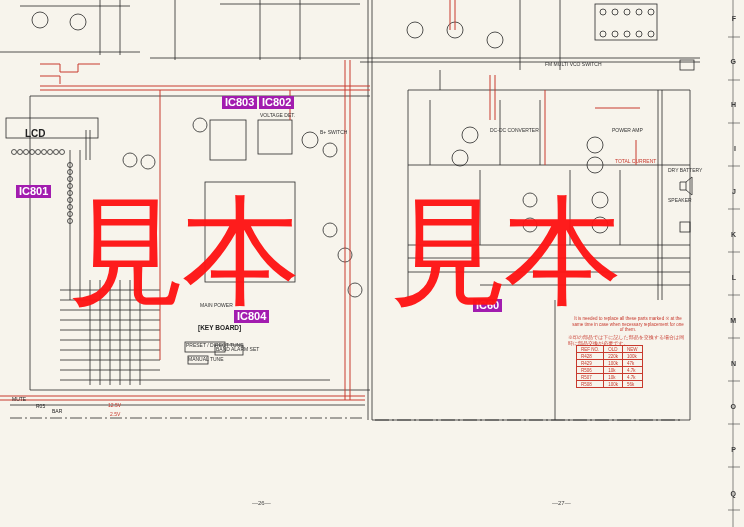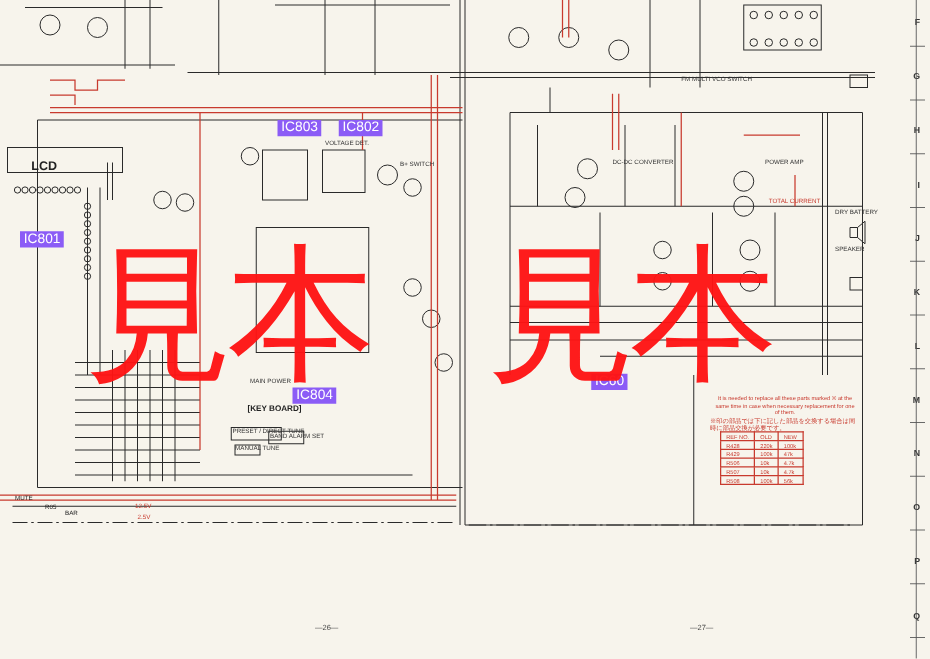--- a/index.html
+++ b/index.html
@@ -1,21 +1,21 @@
 <!DOCTYPE html>
 <html><head>
 <meta charset="utf-8">
 <style>
   html, body { margin:0; padding:0; }
   body { width:744px; height:527px; background:#f7f4ec; overflow:hidden; position:relative;
          font-family:"Liberation Sans", sans-serif; }
   .sheet { position:absolute; left:0; top:0; width:744px; height:527px; }
   svg { position:absolute; left:0; top:0; }
   .label { position:absolute; font-size:5px; color:#333; line-height:1; white-space:nowrap; }
-  .ic-tag { position:absolute; background:#8b5cf6; color:#fff; font-weight:normal; font-size:11px;
+  .ic-tag { position:absolute; background:#a21caf; color:#fff; font-weight:bold; font-size:11px;
             padding:0 3px; line-height:13px; letter-spacing:0; }
   .lcd-label { position:absolute; font-weight:bold; font-size:10px; color:#222; }
   .keyboard { position:absolute; font-size:6.5px; color:#222; font-weight:bold; }
   .row-label { position:absolute; right:8px; font-size:7px; font-weight:bold; color:#333; }
   .page-no { position:absolute; font-size:6px; color:#444; }
   .note { position:absolute; left:572px; top:316px; width:112px; font-size:4.5px; color:#c83a2e; line-height:5.5px; text-align:center; }
   .note-jp { position:absolute; left:568px; top:334px; width:120px; font-size:5px; color:#c83a2e; line-height:6px; }
   table.repl { position:absolute; left:576px; top:345px; border-collapse:collapse; font-size:4.5px; color:#c83a2e; }
   table.repl td, table.repl th { border:0.6px solid #c83a2e; padding:0 4px; height:6px; font-weight:normal; text-align:left; }
   .watermark { position:absolute; color:#ff1414; font-weight:normal; font-family:"DejaVu Sans", sans-serif;
@@ -189,21 +189,21 @@
       <line x1="545" y1="90" x2="545" y2="165"></line>
       <line x1="636" y1="140" x2="636" y2="165"></line>
       <line x1="595" y1="108" x2="640" y2="108"></line>
       <polyline points="40,64 60,64 60,72 78,72 78,64 100,64"></polyline>
       <polyline points="40,76 60,76 60,84"></polyline>
     </g>
   </svg>
 
   <div class="ic-tag" style="left:16px;top:185px;">IC801</div>
   <div class="ic-tag" style="left:222px;top:96px;">IC803</div>
-  <div class="ic-tag" style="left:271px;top:96px;">IC802</div>
+  <div class="ic-tag" style="left:259px;top:96px;">IC802</div>
   <div class="ic-tag" style="left:214px;top:310px;margin-left:20px;">IC804</div>
   <div class="ic-tag" style="left:473px;top:299px;text-align:center;">IC60</div>
 
   <div class="lcd-label" style="left:25px;top:128px;">LCD</div>
   <div class="keyboard" style="left:198px;top:324px;">[KEY BOARD]</div>
 
   <div class="label" style="left:490px;top:128px;">DC-DC CONVERTER</div>
   <div class="label" style="left:612px;top:128px;">POWER AMP</div>
   <div class="label" style="left:200px;top:303px;">MAIN POWER</div>
   <div class="label" style="left:260px;top:113px;">VOLTAGE DET.</div>

